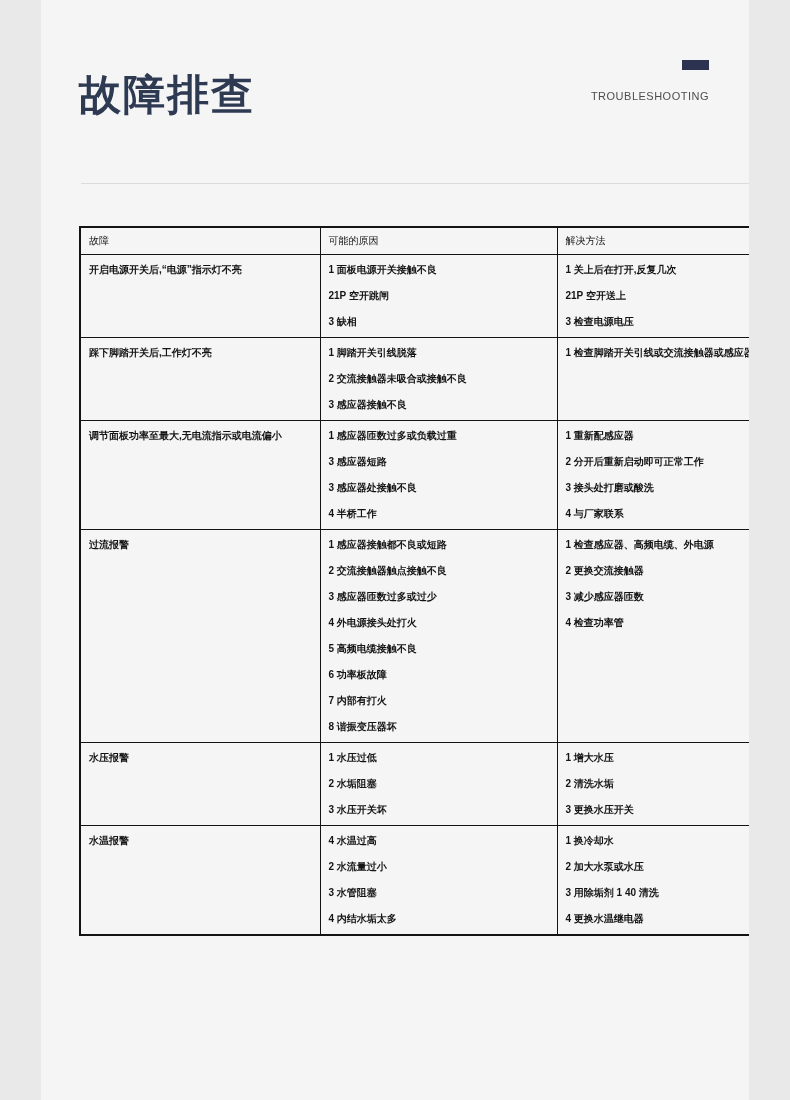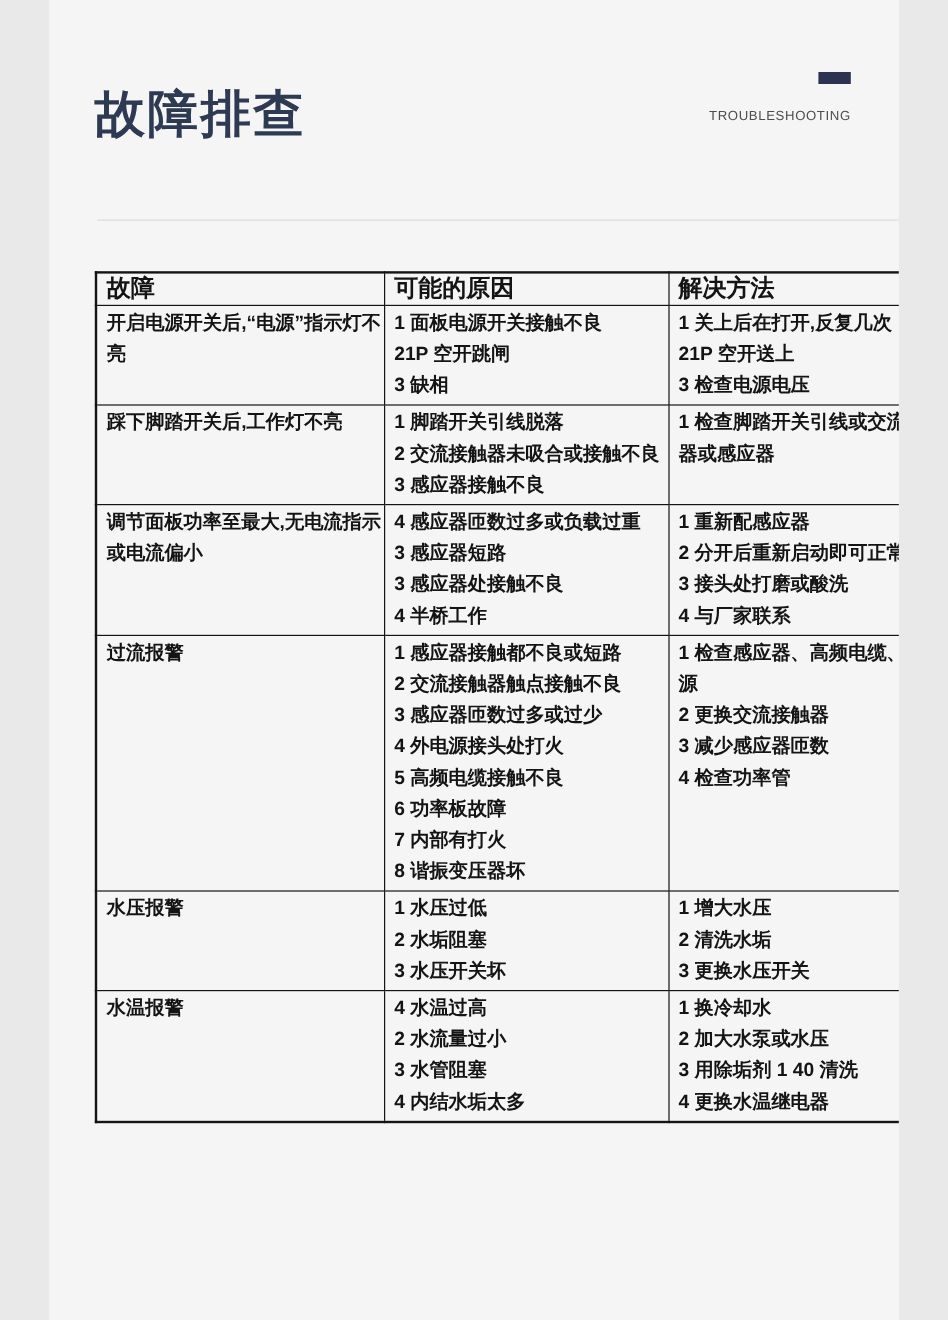--- a/index.html
+++ b/index.html
@@ -78,27 +78,27 @@
   .ts-table td {
     border: 1.5px solid #141414;
     vertical-align: top;
     text-align: left;
     color: #141414;
     padding: 2px 2px 2px 8px;
   }
   .ts-table { border: 2px solid #141414; }
 
   .ts-table th {
-    font-size: 20px;
-    font-weight: bold;
+    font-size: 10px;
+    font-weight: normal;
     height: 26px;
     line-height: 22px;
   }
   .ts-table td {
-    font-size: 16px;
+    font-size: 10px;
     font-weight: bold;
   }
   .cell-line {
     line-height: 26px;
   }
 </style>
 </head>
 <body>
 
 <div class="page">
@@ -153,21 +153,21 @@
           </td>
           <td>
             <div class="cell-line">1 检查脚踏开关引线或交流接触器或感应器</div>
           </td>
         </tr>
         <tr>
           <td>
             <div class="cell-line">调节面板功率至最大,无电流指示或电流偏小</div>
           </td>
           <td>
-            <div class="cell-line">4 感应器匝数过多或负载过重</div>
+            <div class="cell-line">1 感应器匝数过多或负载过重</div>
             <div class="cell-line">3 感应器短路</div>
             <div class="cell-line">3 感应器处接触不良</div>
             <div class="cell-line">4 半桥工作</div>
           </td>
           <td>
             <div class="cell-line">1 重新配感应器</div>
             <div class="cell-line">2 分开后重新启动即可正常工作</div>
             <div class="cell-line">3 接头处打磨或酸洗</div>
             <div class="cell-line">4 与厂家联系</div>
           </td>

